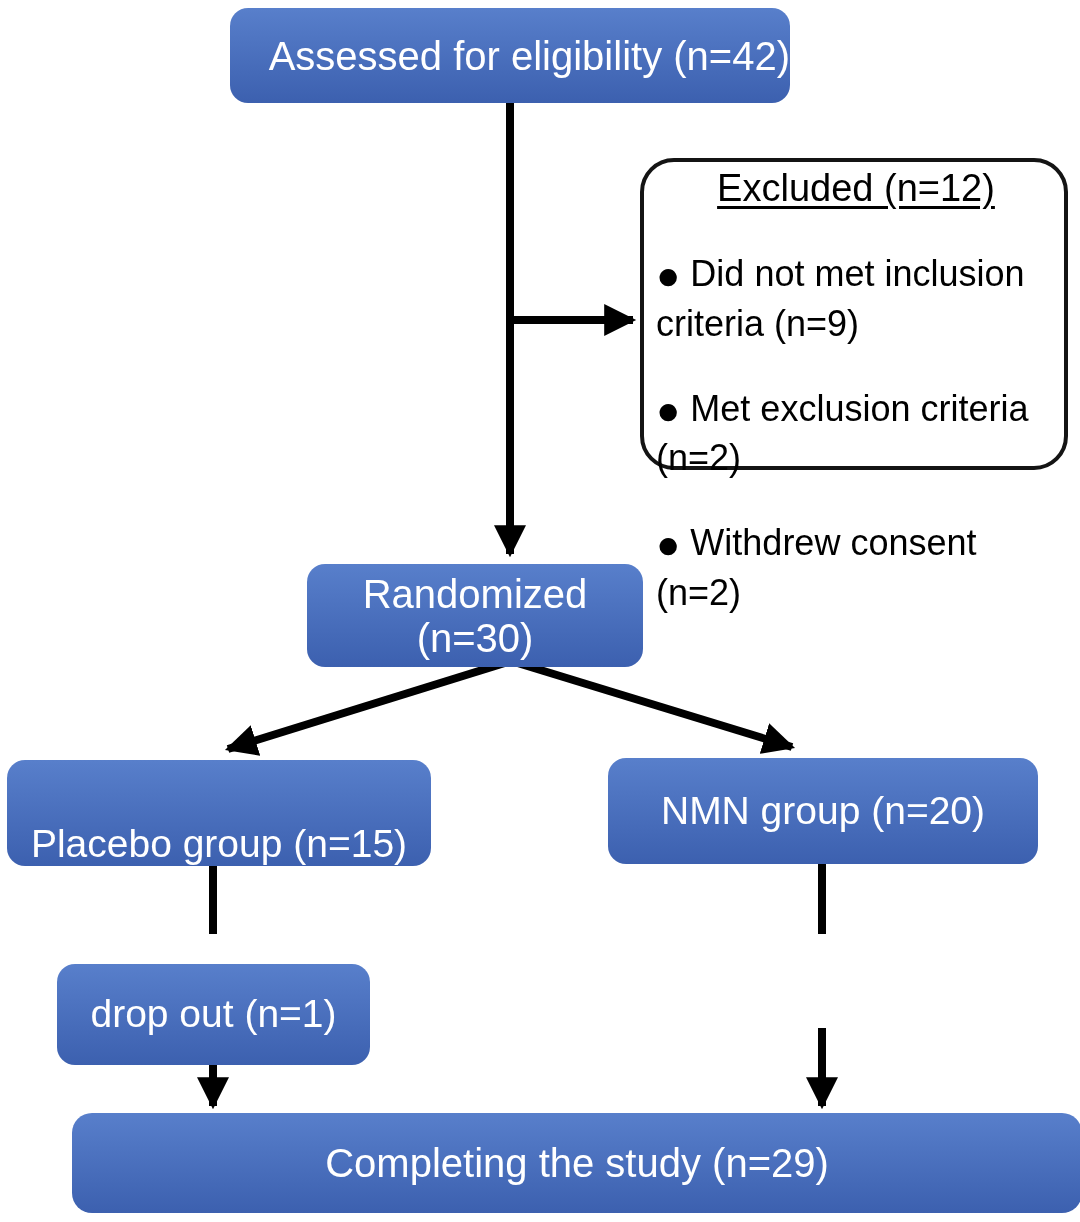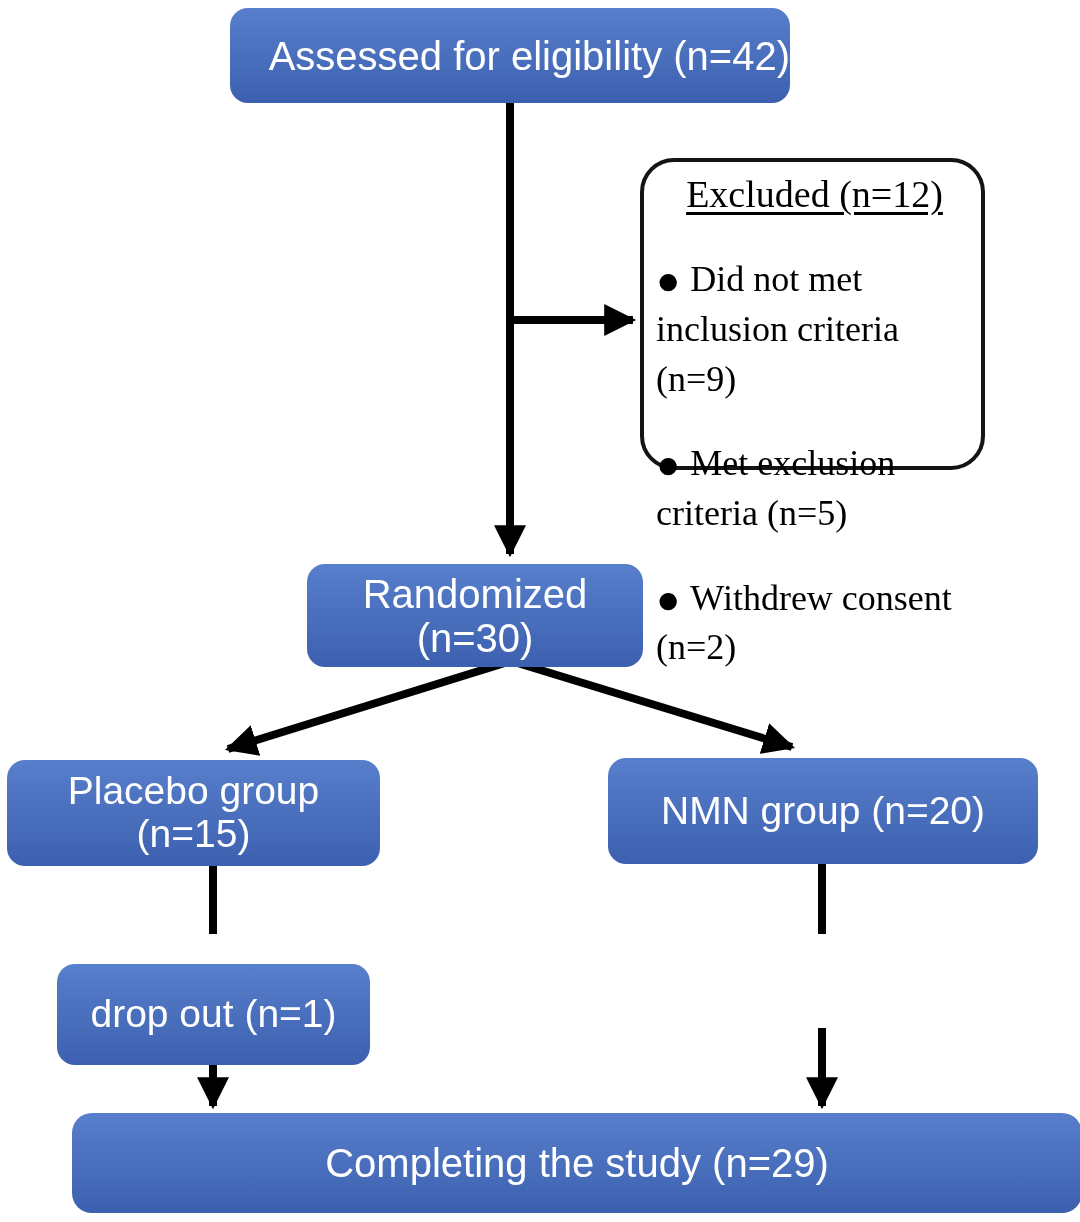--- a/index.html
+++ b/index.html
@@ -21,35 +21,34 @@
     background:linear-gradient(180deg,var(--node-fill-top) 0%,var(--node-fill-bottom) 100%);
     color:var(--node-text);
     border-radius:18px;
     font-size:40px;
     line-height:1.1;
     letter-spacing:0px;
   }
   .node.small{font-size:39px;}
   #node-assessed  {left:230px;top:8px;   width:560px;height:95px;justify-content:flex-end;}
   #node-randomized{left:307px;top:564px; width:336px;height:103px;}
-  #node-placebo   {left:7px;  top:760px; width:373px;height:106px;}
+  #node-placebo   {left:7px;  top:760px; width:424px;height:106px;align-items:flex-end;}
   #node-nmn       {left:608px;top:758px; width:430px;height:106px;}
   #node-dropout-placebo{left:57px; top:964px;width:313px;height:101px;}
   #node-dropout-nmn    {left:667px;top:930px;width:313px;height:101px;}
   #node-completing{left:72px; top:1113px;width:1010px;height:100px;border-radius:20px;}
   #node-excluded{
-    position:absolute;left:640px;top:158px;width:345px;height:312px;
+    position:absolute;left:640px;top:158px;width:428px;height:312px;
     background:var(--background);
     border:4px solid var(--outline-border);
     border-radius:34px;
     color:#000;
-    padding:6px 8px 6px 12px;
+    padding:0 8px 6px 12px;
     font-size:36px;
     line-height:1.38;
-    font-family:Liberation Serif, serif;
   }
   .excluded-title{
     text-align:center;
     text-decoration:underline;
     text-decoration-thickness:3px;
     text-underline-offset:5px;
     font-size:38px;
     margin-bottom:2px;
   }
   .excluded-item{display:block;margin-top:35px;}
@@ -95,21 +94,21 @@
   <div class="node" id="node-assessed">
     <span>Assessed for eligibility (n=42)</span>
   </div>
 
   <div id="node-excluded">
     <div class="excluded-title">Excluded (n=12)</div>
     <div class="excluded-item">
       <span class="bullet">●</span><span>Did not met inclusion criteria (n=9)</span>
     </div>
     <div class="excluded-item">
-      <span class="bullet">●</span><span>Met exclusion criteria (n=5)</span>
+      <span class="bullet">●</span><span>Met exclusion criteria (n=2)</span>
     </div>
     <div class="excluded-item">
       <span class="bullet">●</span><span>Withdrew consent (n=2)</span>
     </div>
   </div>
 
   <div class="node" id="node-randomized">
     <span>Randomized (n=30)</span>
   </div>
 

